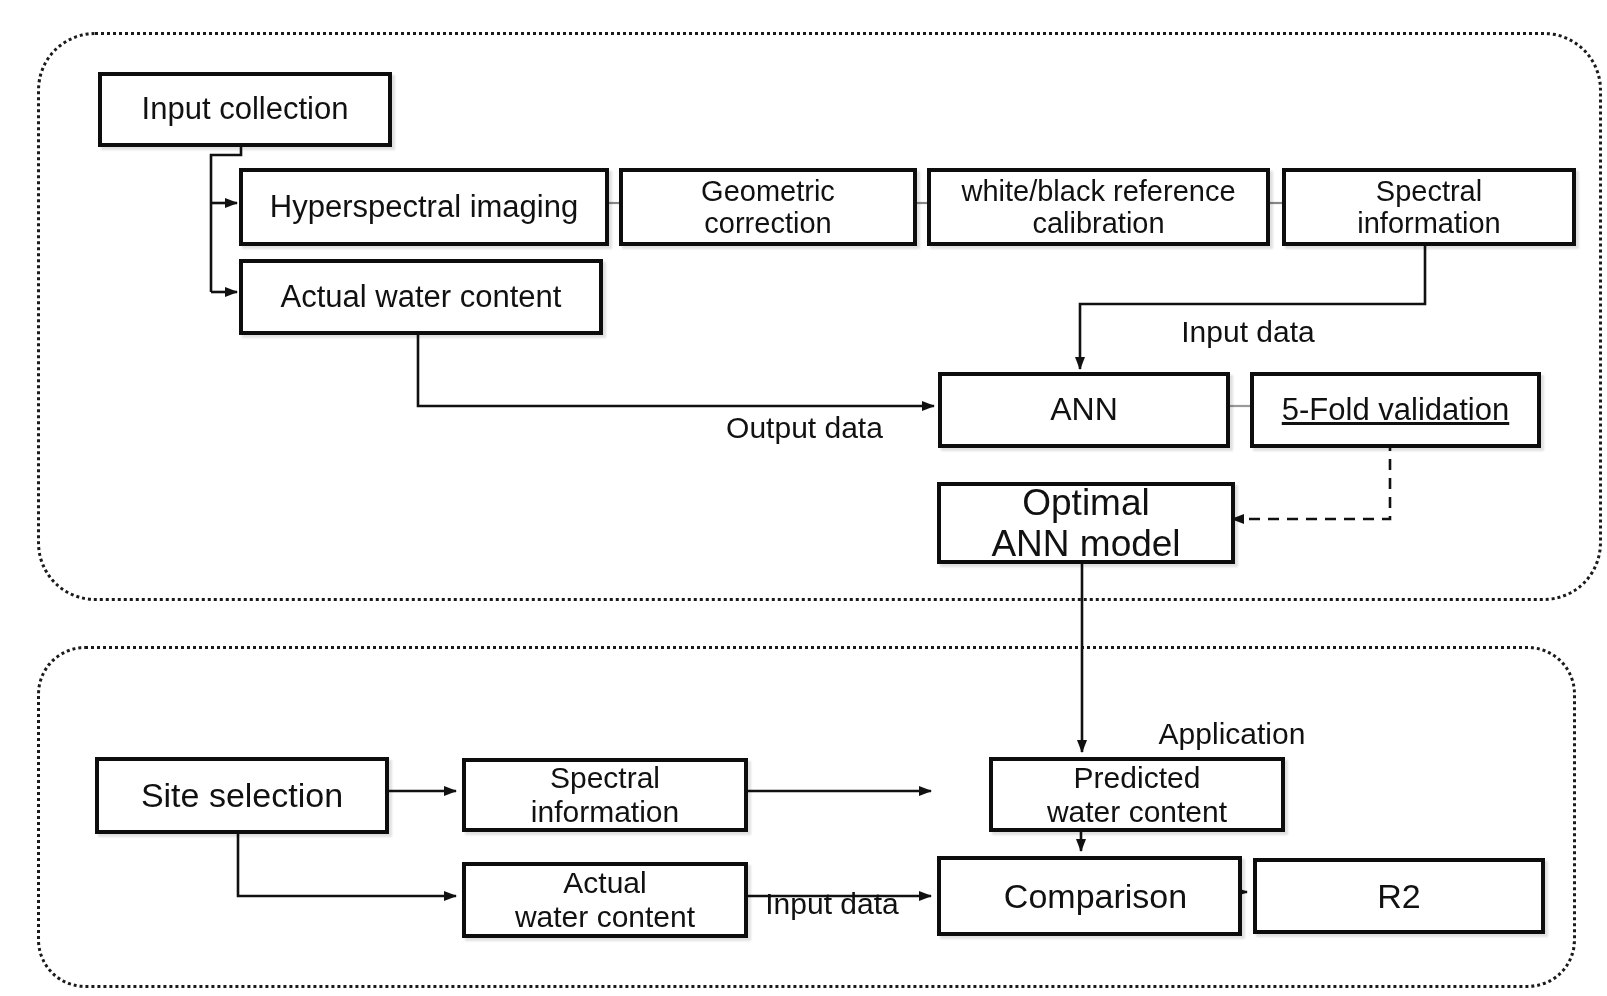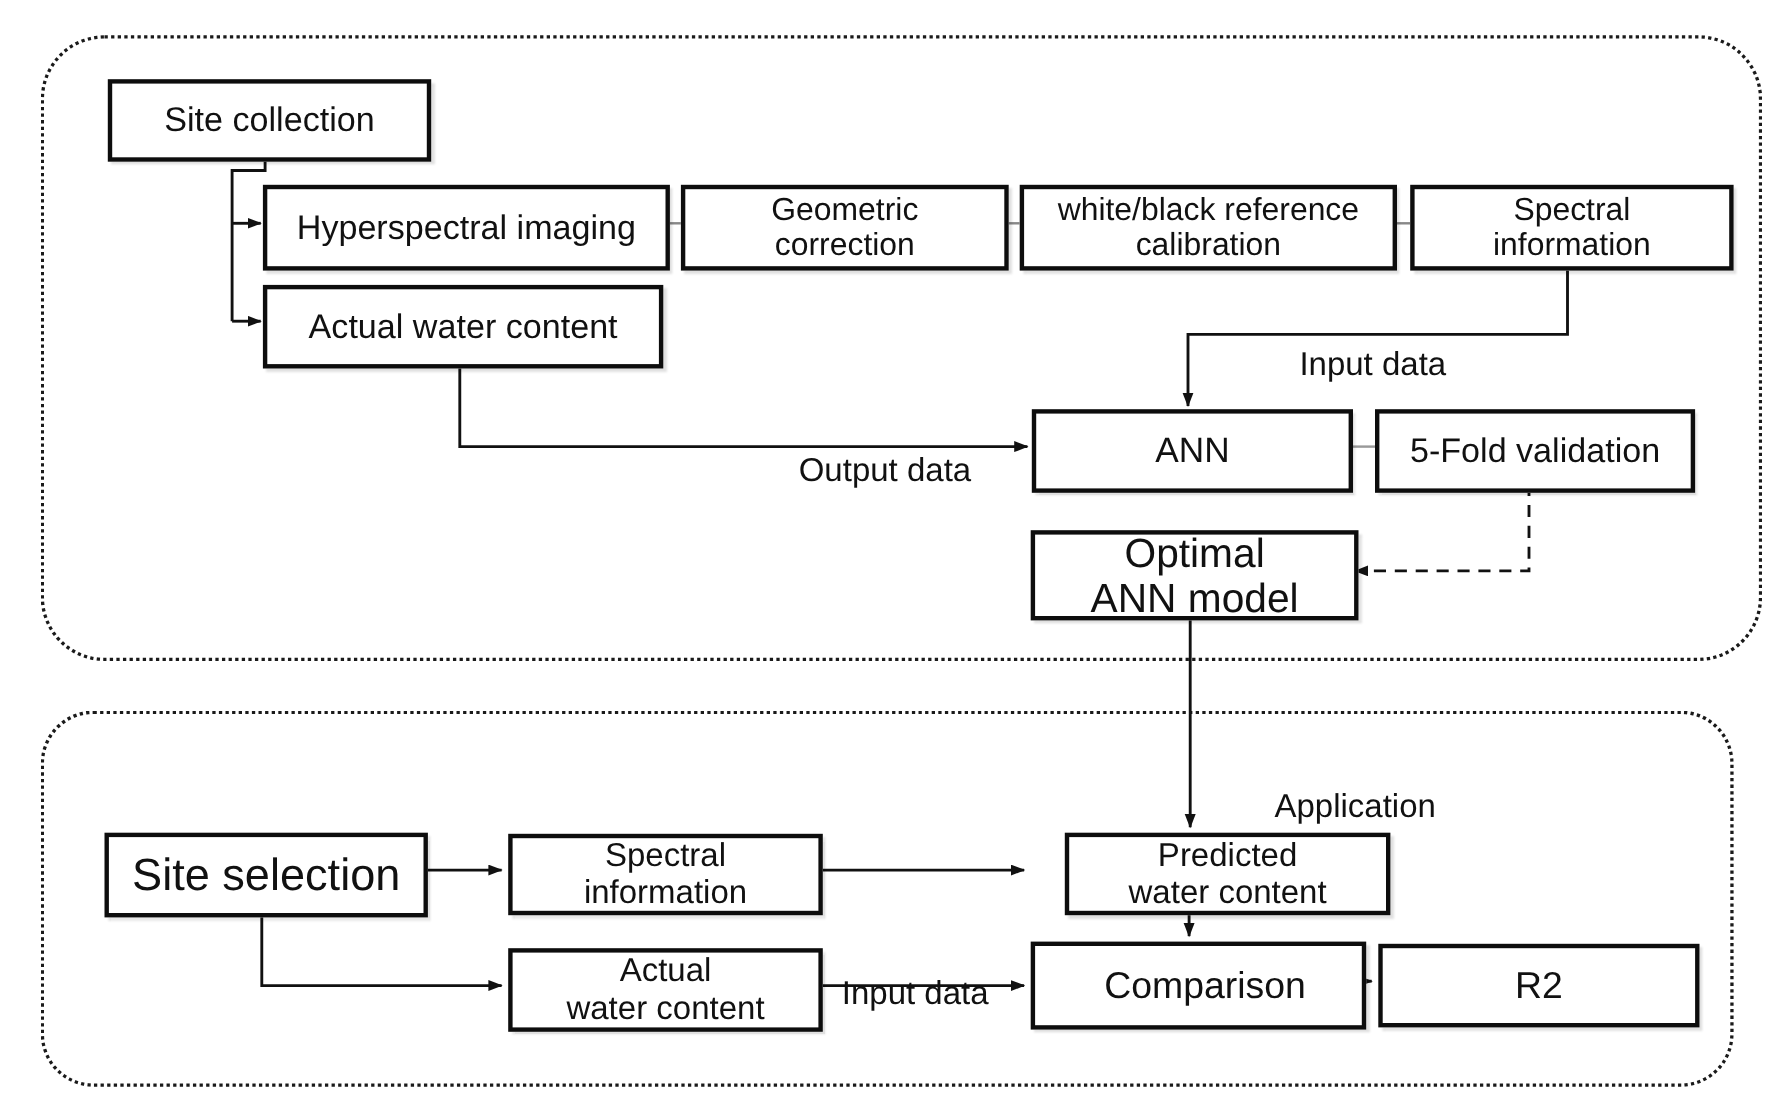--- a/index.html
+++ b/index.html
@@ -71,38 +71,38 @@
     <path d="M740,791 H931" fill="none" stroke="#111" stroke-width="2.6" marker-end="url(#arw)"></path>
 
     <path d="M238,826 V896 H456" fill="none" stroke="#111" stroke-width="2.6" marker-end="url(#arw)"></path>
 
     <path d="M740,896 H931" fill="none" stroke="#111" stroke-width="2.6" marker-end="url(#arw)"></path>
 
     <path d="M1222,892 H1247" fill="none" stroke="#111" stroke-width="2.6" marker-end="url(#arw)"></path>
   </svg>
 
 
-  <div class="node" style="left:98px;top:72px;width:286px;height:67px;font-size:31px;">Site collection</div>
+  <div class="node" style="left:98px;top:72px;width:286px;height:67px;font-size:31px;">Input collection</div>
   <div class="node" style="left:619px;top:168px;width:290px;height:70px;">Geometric
 correction</div>
   <div class="node" style="left:239px;top:168px;width:362px;height:70px;font-size:31px;">Hyperspectral imaging</div>
   <div class="node" style="left:927px;top:168px;width:335px;height:70px;">white/black reference
 calibration</div>
   <div class="node" style="left:1282px;top:168px;width:286px;height:70px;">Spectral
 information</div>
   <div class="node" style="left:239px;top:259px;width:356px;height:68px;font-size:31px;">Actual water content</div>
   <div class="node" style="left:938px;top:372px;width:284px;height:68px;font-size:32px;">ANN</div>
-  <div class="node" style="left:1250px;top:372px;width:283px;height:68px;font-size:31px;">5-Fold validation</div>
+  <div class="node" style="left:1250px;top:372px;width:283px;height:68px;font-size:31px;text-decoration:underline;">5-Fold validation</div>
   <div class="node" style="left:937px;top:482px;width:290px;height:74px;font-size:37px;">Optimal
 ANN model</div>
 
-  <div class="node" style="left:95px;top:757px;width:286px;height:69px;font-size:41px;">Site selection</div>
+  <div class="node" style="left:95px;top:757px;width:286px;height:69px;font-size:34px;">Site selection</div>
   <div class="node" style="left:462px;top:758px;width:278px;height:66px;font-size:30px;">Spectral
 information</div>
-  <div class="node" style="left:968px;top:757px;width:288px;height:67px;font-size:30px;">Predicted
+  <div class="node" style="left:989px;top:757px;width:288px;height:67px;font-size:30px;">Predicted
 water content</div>
   <div class="node" style="left:462px;top:862px;width:278px;height:68px;font-size:30px;">Actual
 water content</div>
   <div class="node" style="left:937px;top:856px;width:285px;height:72px;font-size:34px;padding-left:12px;">Comparison</div>
   <div class="node" style="left:1253px;top:858px;width:284px;height:68px;font-size:34px;">R2</div>
 
   <div class="edge-label" style="left:1168px;top:314px;width:160px;height:36px;">Input data</div>
   <div class="edge-label" style="left:712px;top:410px;width:185px;height:36px;">Output data</div>
   <div class="edge-label" style="left:1142px;top:688px;width:180px;height:36px;margin-top:28px;">Application</div>
   <div class="edge-label" style="left:752px;top:886px;width:160px;height:36px;">Input data</div>

